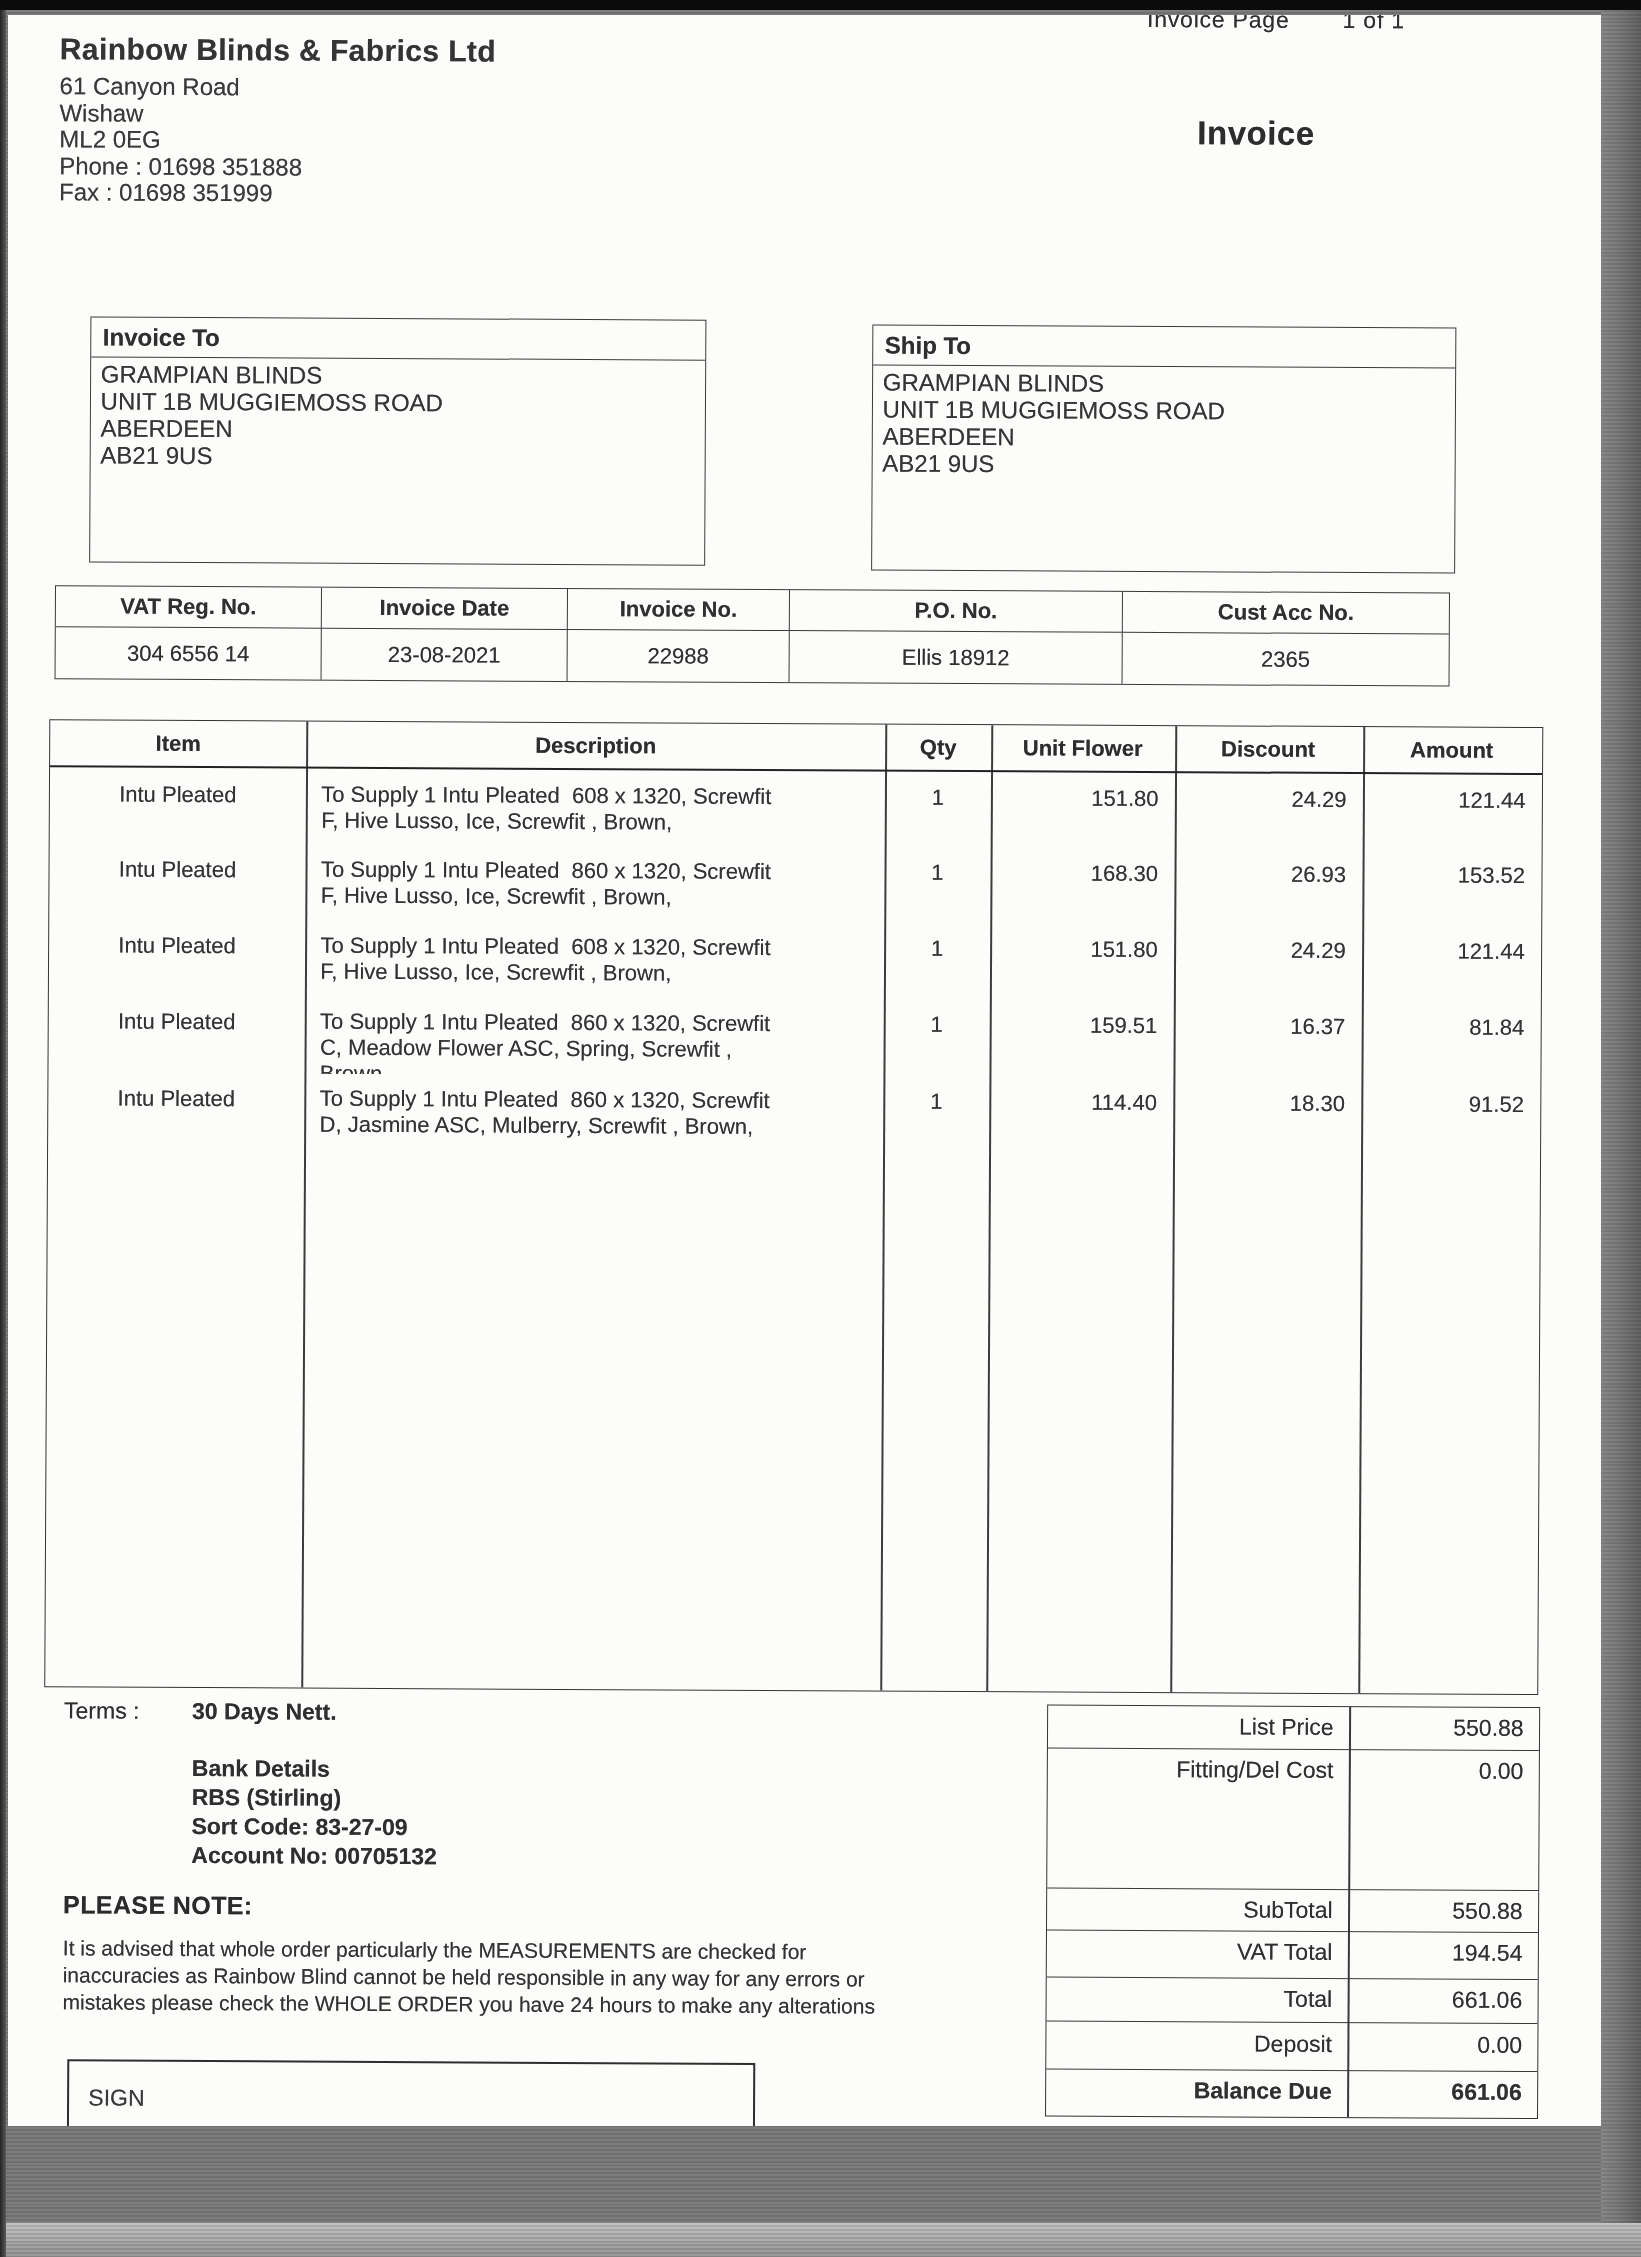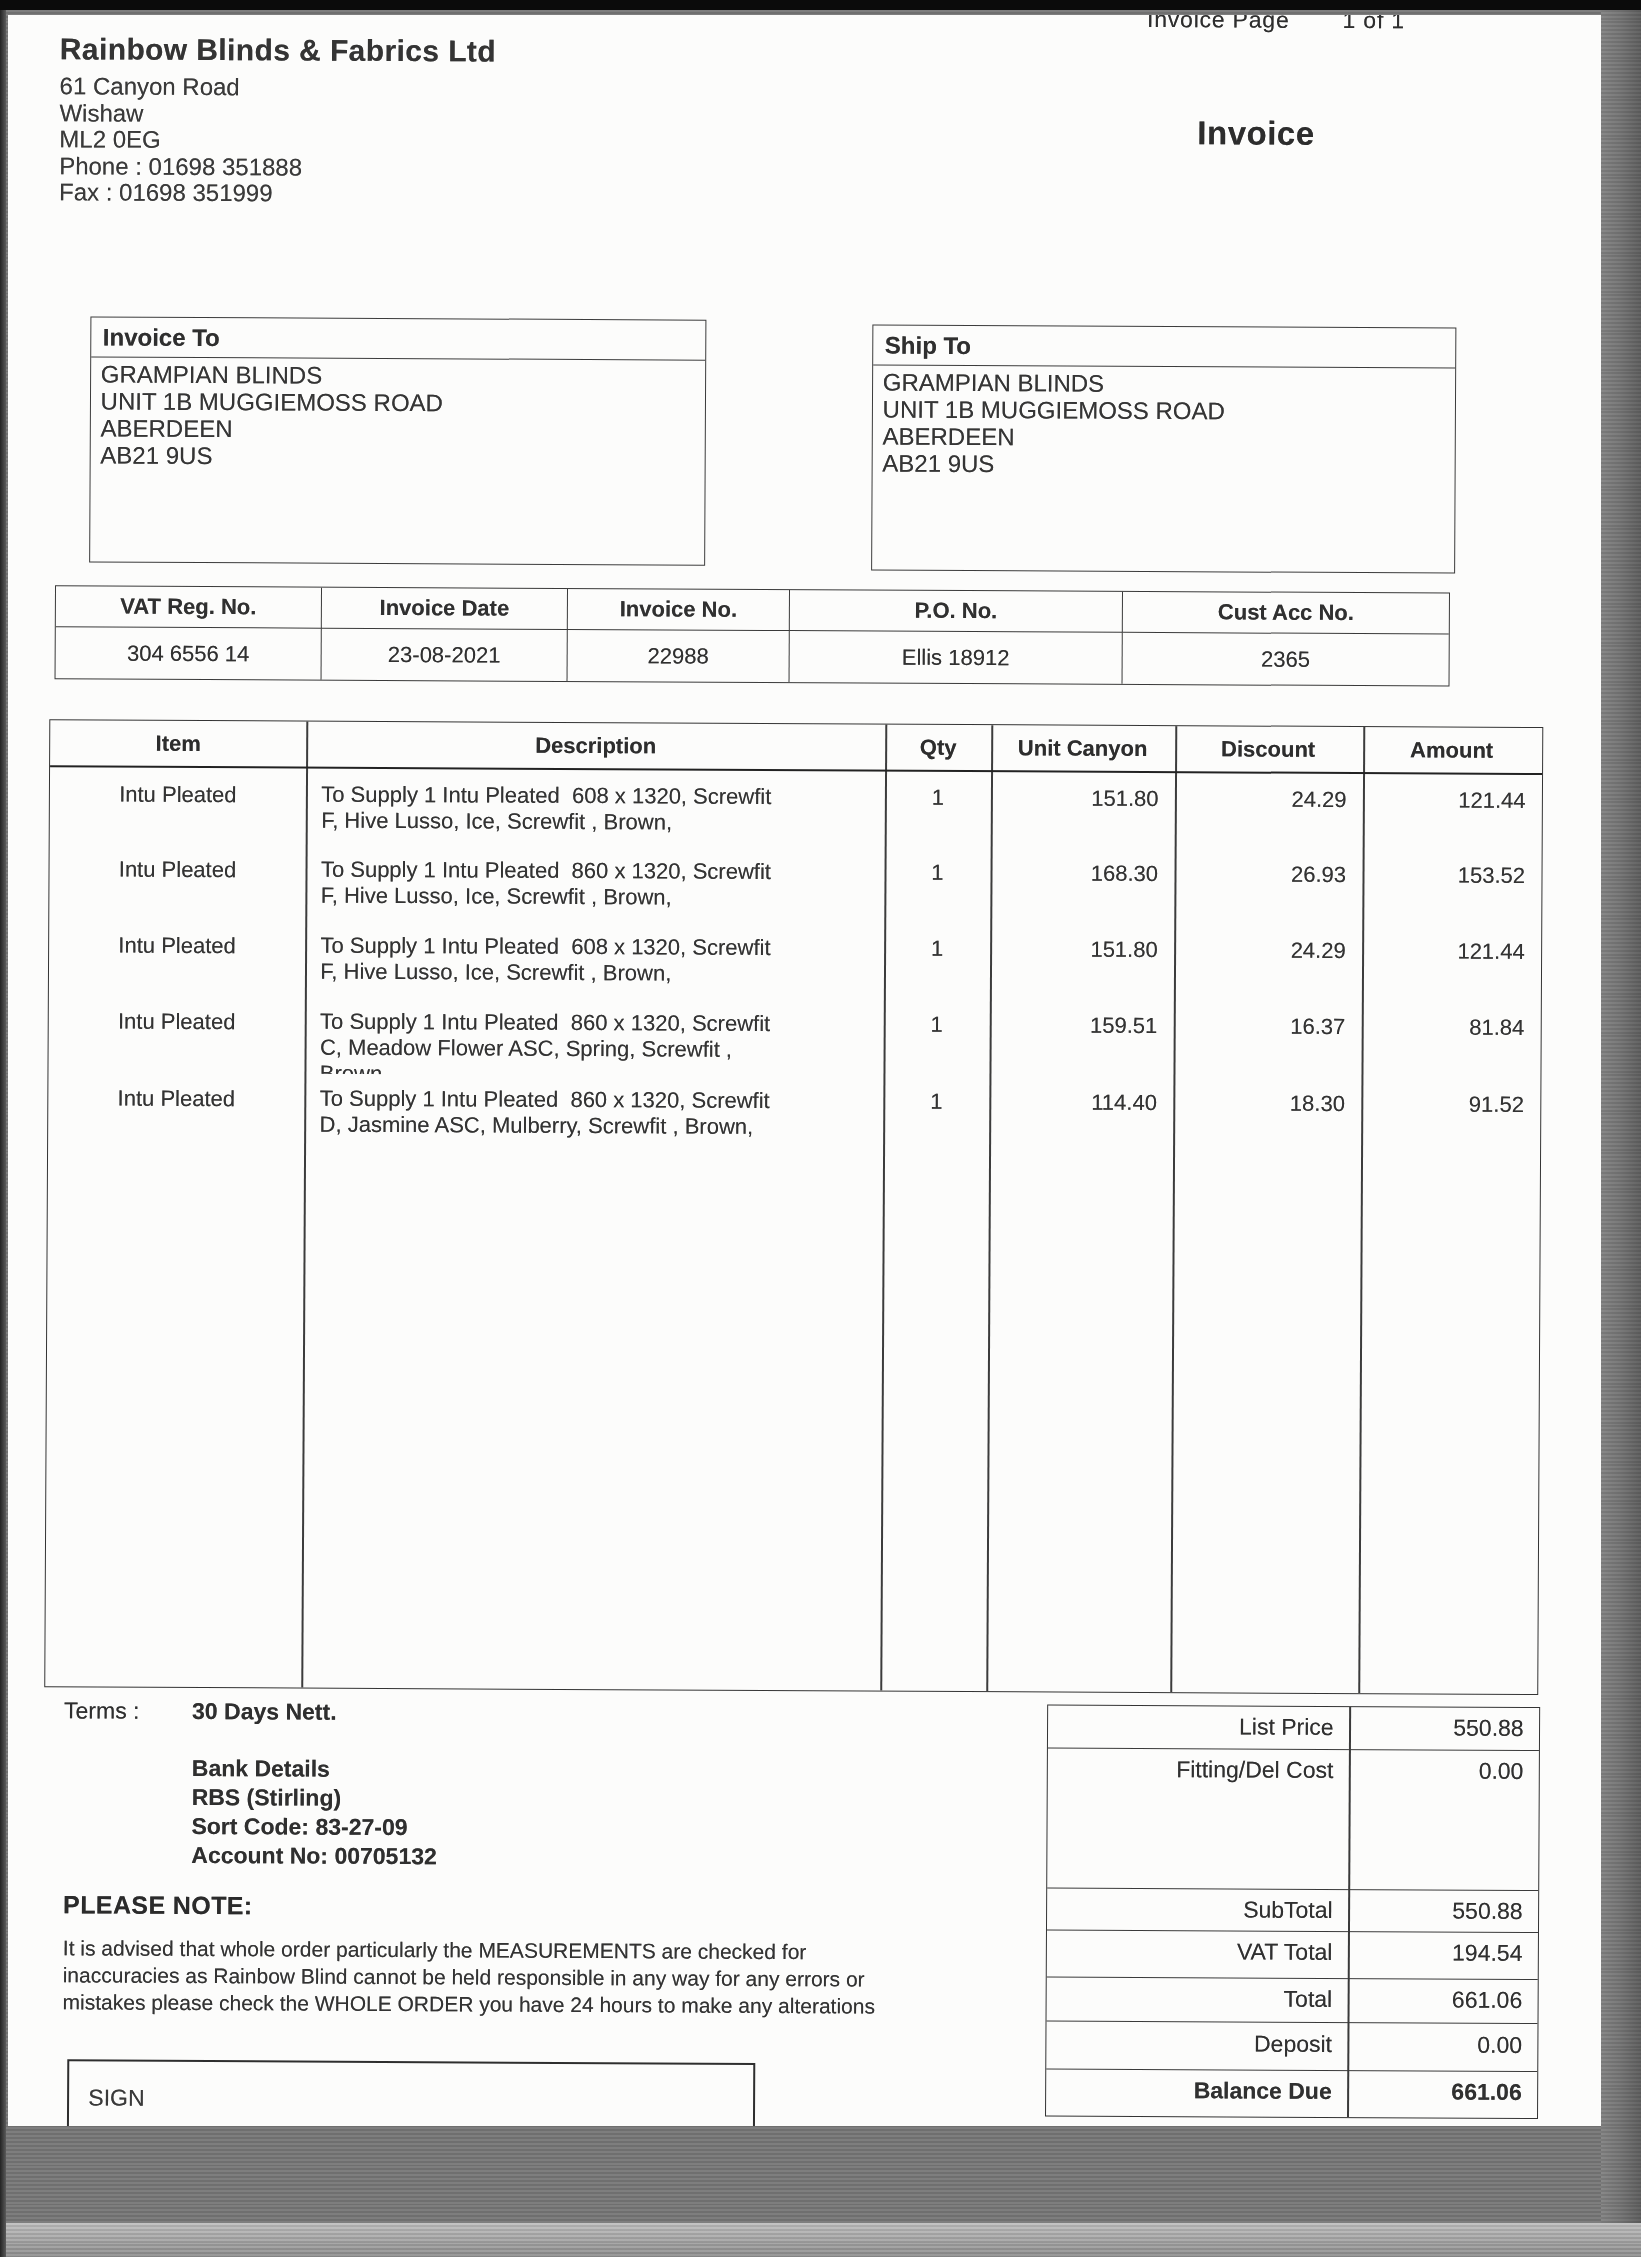--- a/index.html
+++ b/index.html
@@ -154,21 +154,21 @@
       <div class="vline" style="left:256px"></div>
       <div class="vline" style="left:835px"></div>
       <div class="vline" style="left:941px"></div>
       <div class="vline" style="left:1125px"></div>
       <div class="vline" style="left:1313px"></div>
 
       <div class="it-head">
         <div>Item</div>
         <div>Description</div>
         <div>Qty</div>
-        <div>Unit Canyon</div>
+        <div>Unit Flower</div>
         <div>Discount</div>
         <div>Amount</div>
       </div>
 
       <div class="it-row" style="top:60px">
         <div class="cell-item">Intu Pleated</div>
         <div class="cell-desc">
           <div>To Supply 1 Intu Pleated  608 x 1320, Screwfit</div>
           <div>F, Hive Lusso, Ice, Screwfit , Brown,</div>
         </div>

